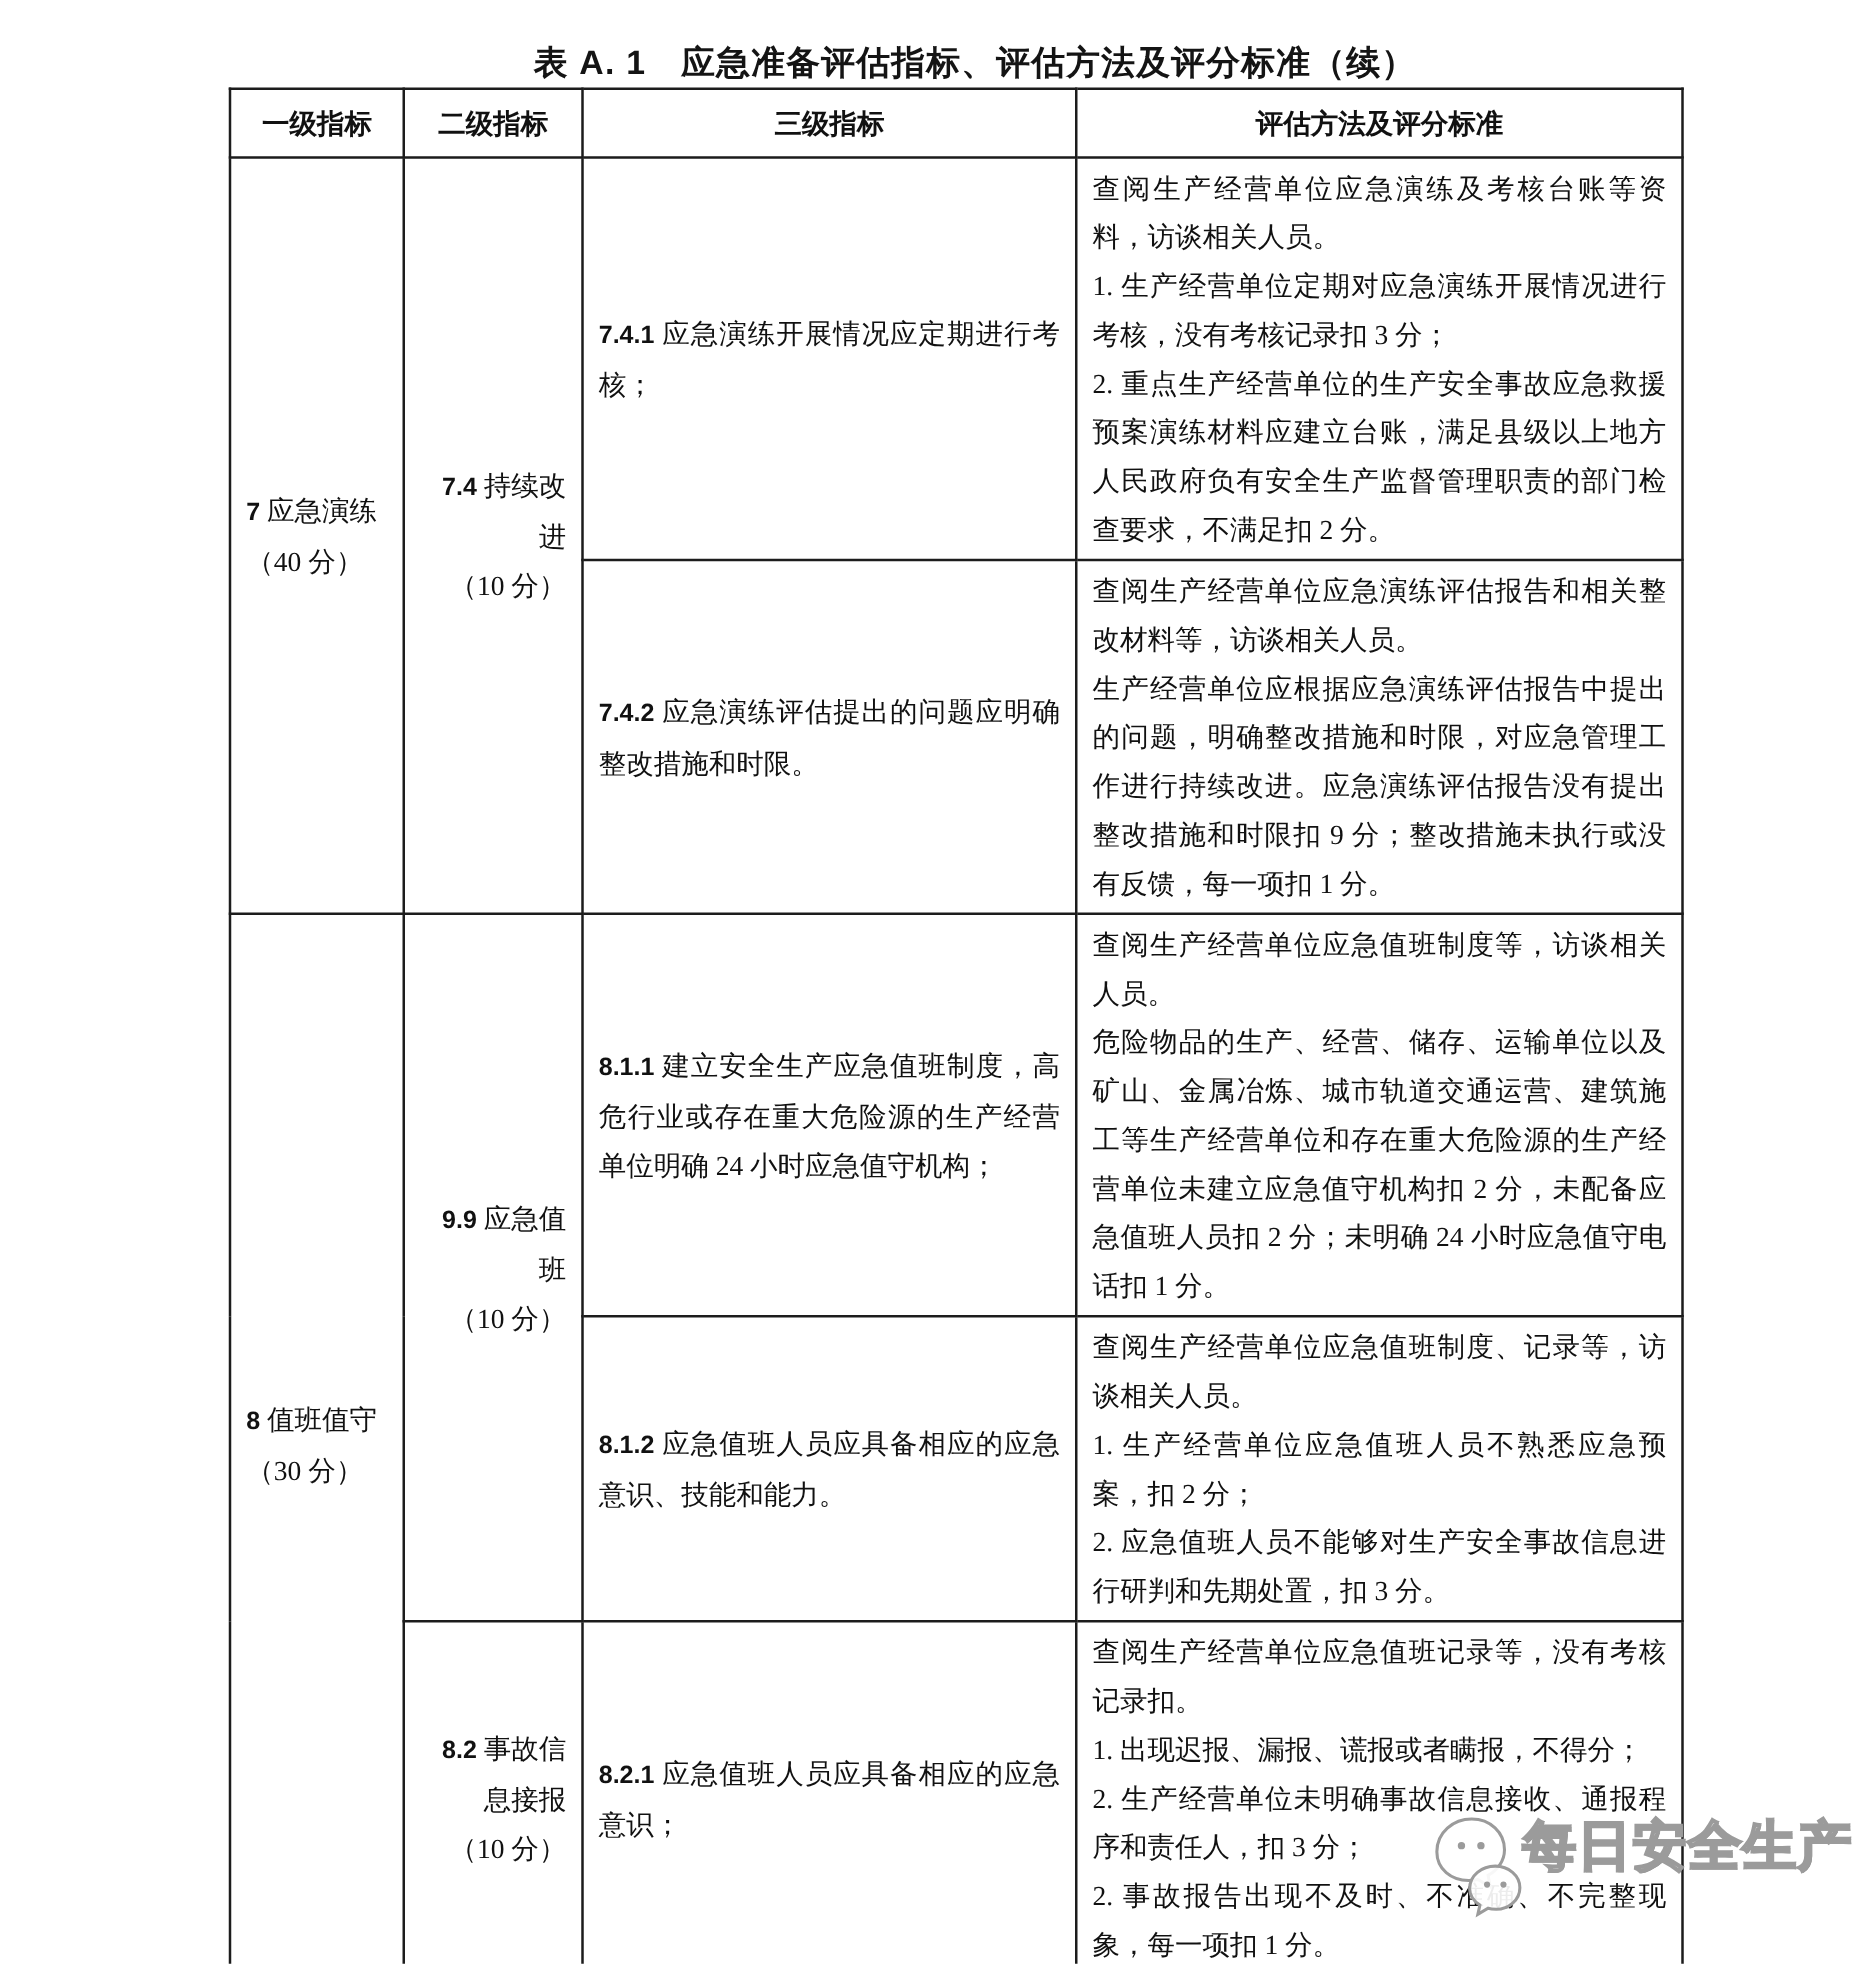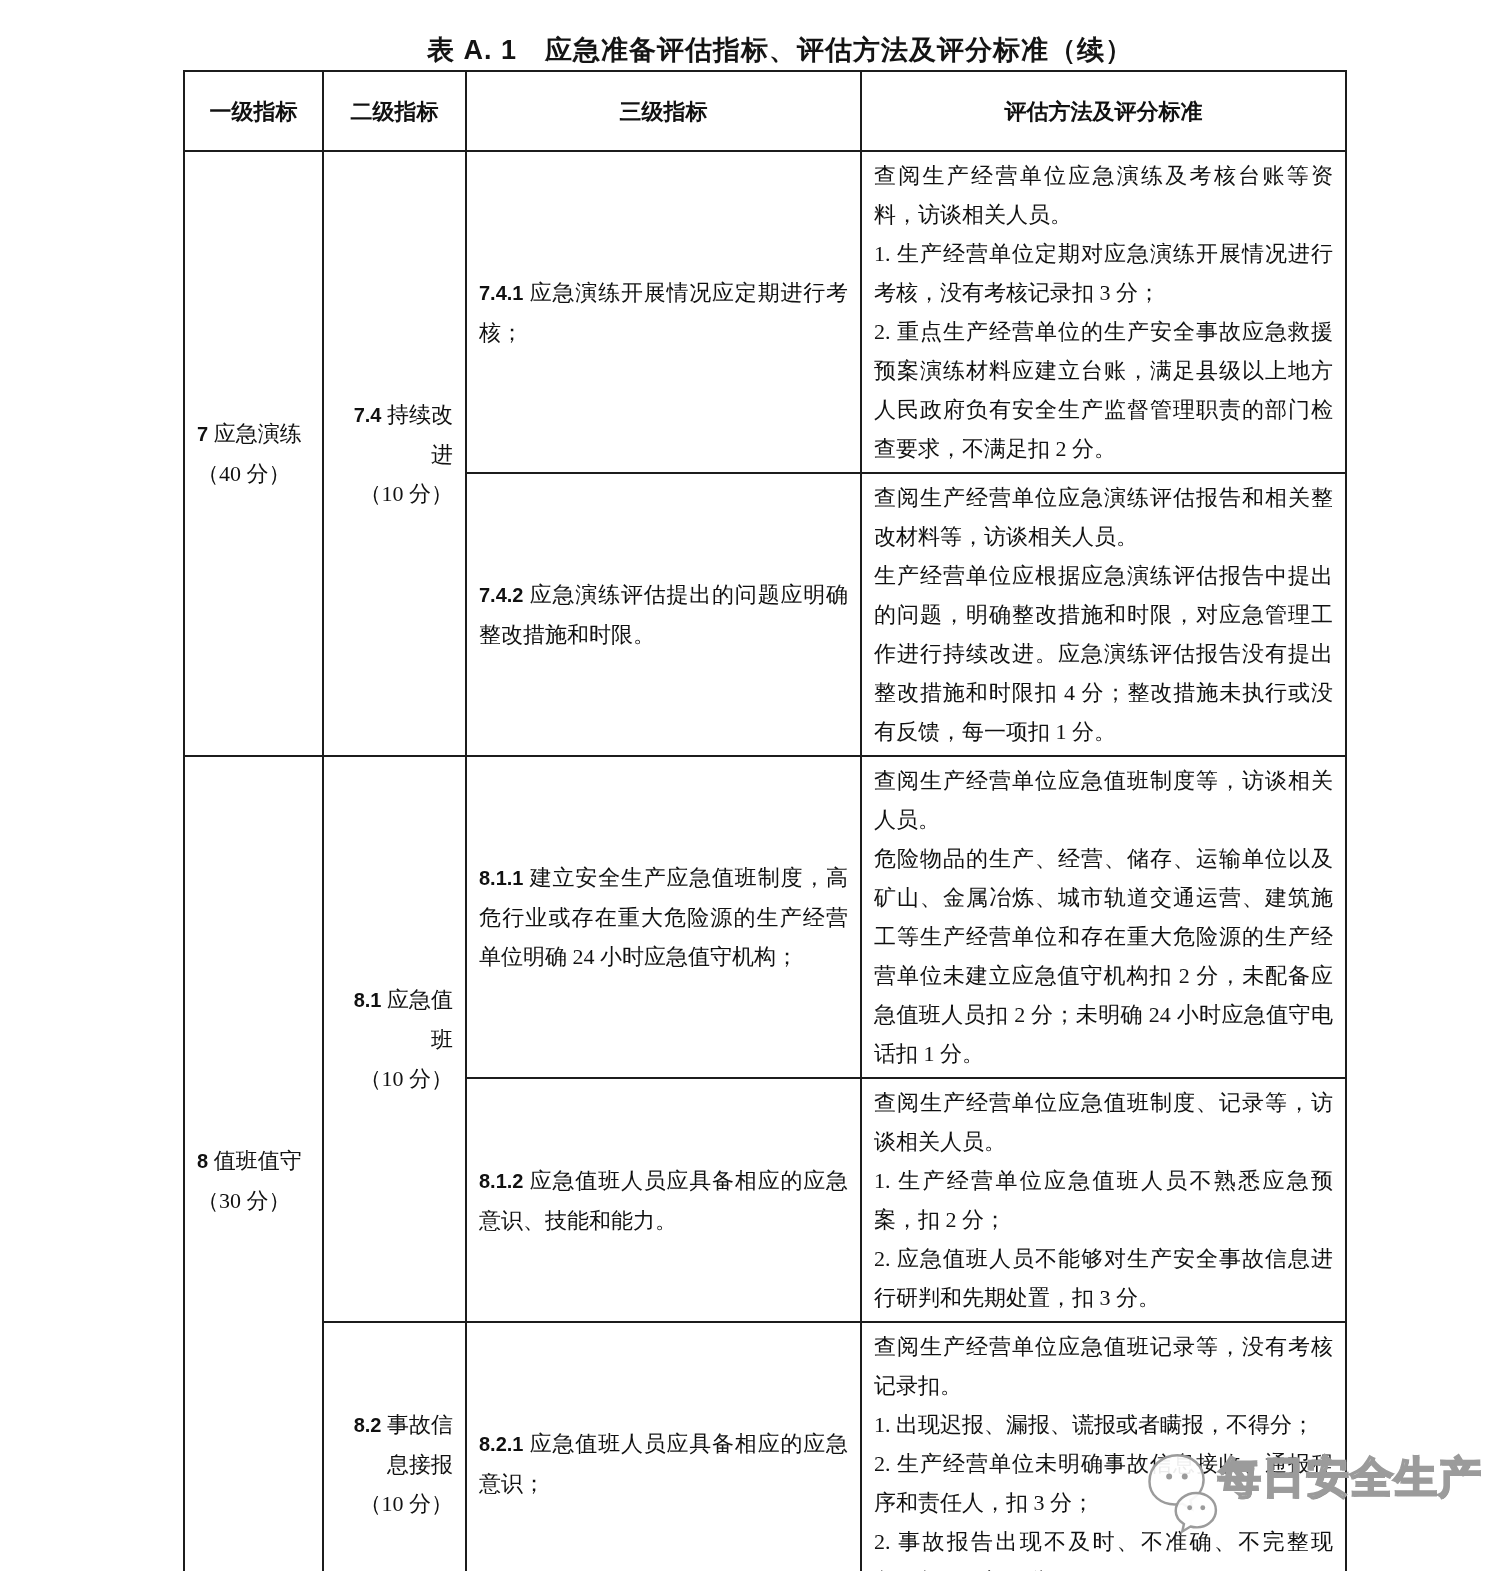--- a/index.html
+++ b/index.html
@@ -26,21 +26,21 @@
     font-size:22px;line-height:39px;
     padding:4px 12px;
     box-sizing:border-box;
     overflow:hidden;
   }
   table.eval th{
     font-family:"Liberation Sans","DejaVu Sans",sans-serif;
     font-weight:bold;text-align:center;font-size:22px;
     padding:0;
   }
-  tr.hr{height:80px;border-radius:29px;}
+  tr.hr{height:55px;border-radius:29px;}
   tr.r1{height:312px;}
   tr.r2{height:273px;}
   tr.r3{height:315px;}
   tr.r4{height:233px;}
   tr.r5{height:270px;}
   td.c1{padding:4px 4px;}
   td.c2{text-align:right;padding:4px 10px 4px 16px;}
   td.c3{text-align:justify;padding:4px 14px;}
   td.c4{text-align:justify;padding:6px 13px;}
   td p{margin:0;text-align:justify;}
@@ -108,31 +108,31 @@
           <p>1. 生产经营单位定期对应急演练开展情况进行考核，没有考核记录扣 3 分；</p>
           <p>2. 重点生产经营单位的生产安全事故应急救援预案演练材料应建立台账，满足县级以上地方人民政府负有安全生产监督管理职责的部门检查要求，不满足扣 2 分。</p>
         </td>
       </tr>
       <tr class="r2">
         <td class="c3">
           <p><span class="num">7.4.2</span> <span>应急演练评估提出的问题应明确整改措施和时限。</span></p>
         </td>
         <td class="c4">
           <p>查阅生产经营单位应急演练评估报告和相关整改材料等，访谈相关人员。</p>
-          <p>生产经营单位应根据应急演练评估报告中提出的问题，明确整改措施和时限，对应急管理工作进行持续改进。应急演练评估报告没有提出整改措施和时限扣 4 分；整改措施未执行或没有反馈，每一项扣 1 分。</p>
+          <p>生产经营单位应根据应急演练评估报告中提出的问题，明确整改措施和时限，对应急管理工作进行持续改进。应急演练评估报告没有提出整改措施和时限扣 9 分；整改措施未执行或没有反馈，每一项扣 1 分。</p>
         </td>
       </tr>
 
       <tr class="r3">
         <td class="c1" rowspan="3">
           <span class="lv-line"><span class="num">8</span> <span>值班值守</span></span>
           <span class="score-line">（30 分）</span>
         </td>
         <td class="c2" rowspan="2">
-          <span class="lv-line"><span class="num">8.1</span> <span>应急值班</span></span>
+          <span class="lv-line"><span class="num">9.9</span> <span>应急值班</span></span>
           <span class="score-line">（10 分）</span>
         </td>
         <td class="c3">
           <p><span class="num">8.1.1</span> <span>建立安全生产应急值班制度，高危行业或存在重大危险源的生产经营单位明确 24 小时应急值守机构；</span></p>
         </td>
         <td class="c4">
           <p>查阅生产经营单位应急值班制度等，访谈相关人员。</p>
           <p>危险物品的生产、经营、储存、运输单位以及矿山、金属冶炼、城市轨道交通运营、建筑施工等生产经营单位和存在重大危险源的生产经营单位未建立应急值守机构扣 2 分，未配备应急值班人员扣 2 分；未明确 24 小时应急值守电话扣 1 分。</p>
         </td>
       </tr>

